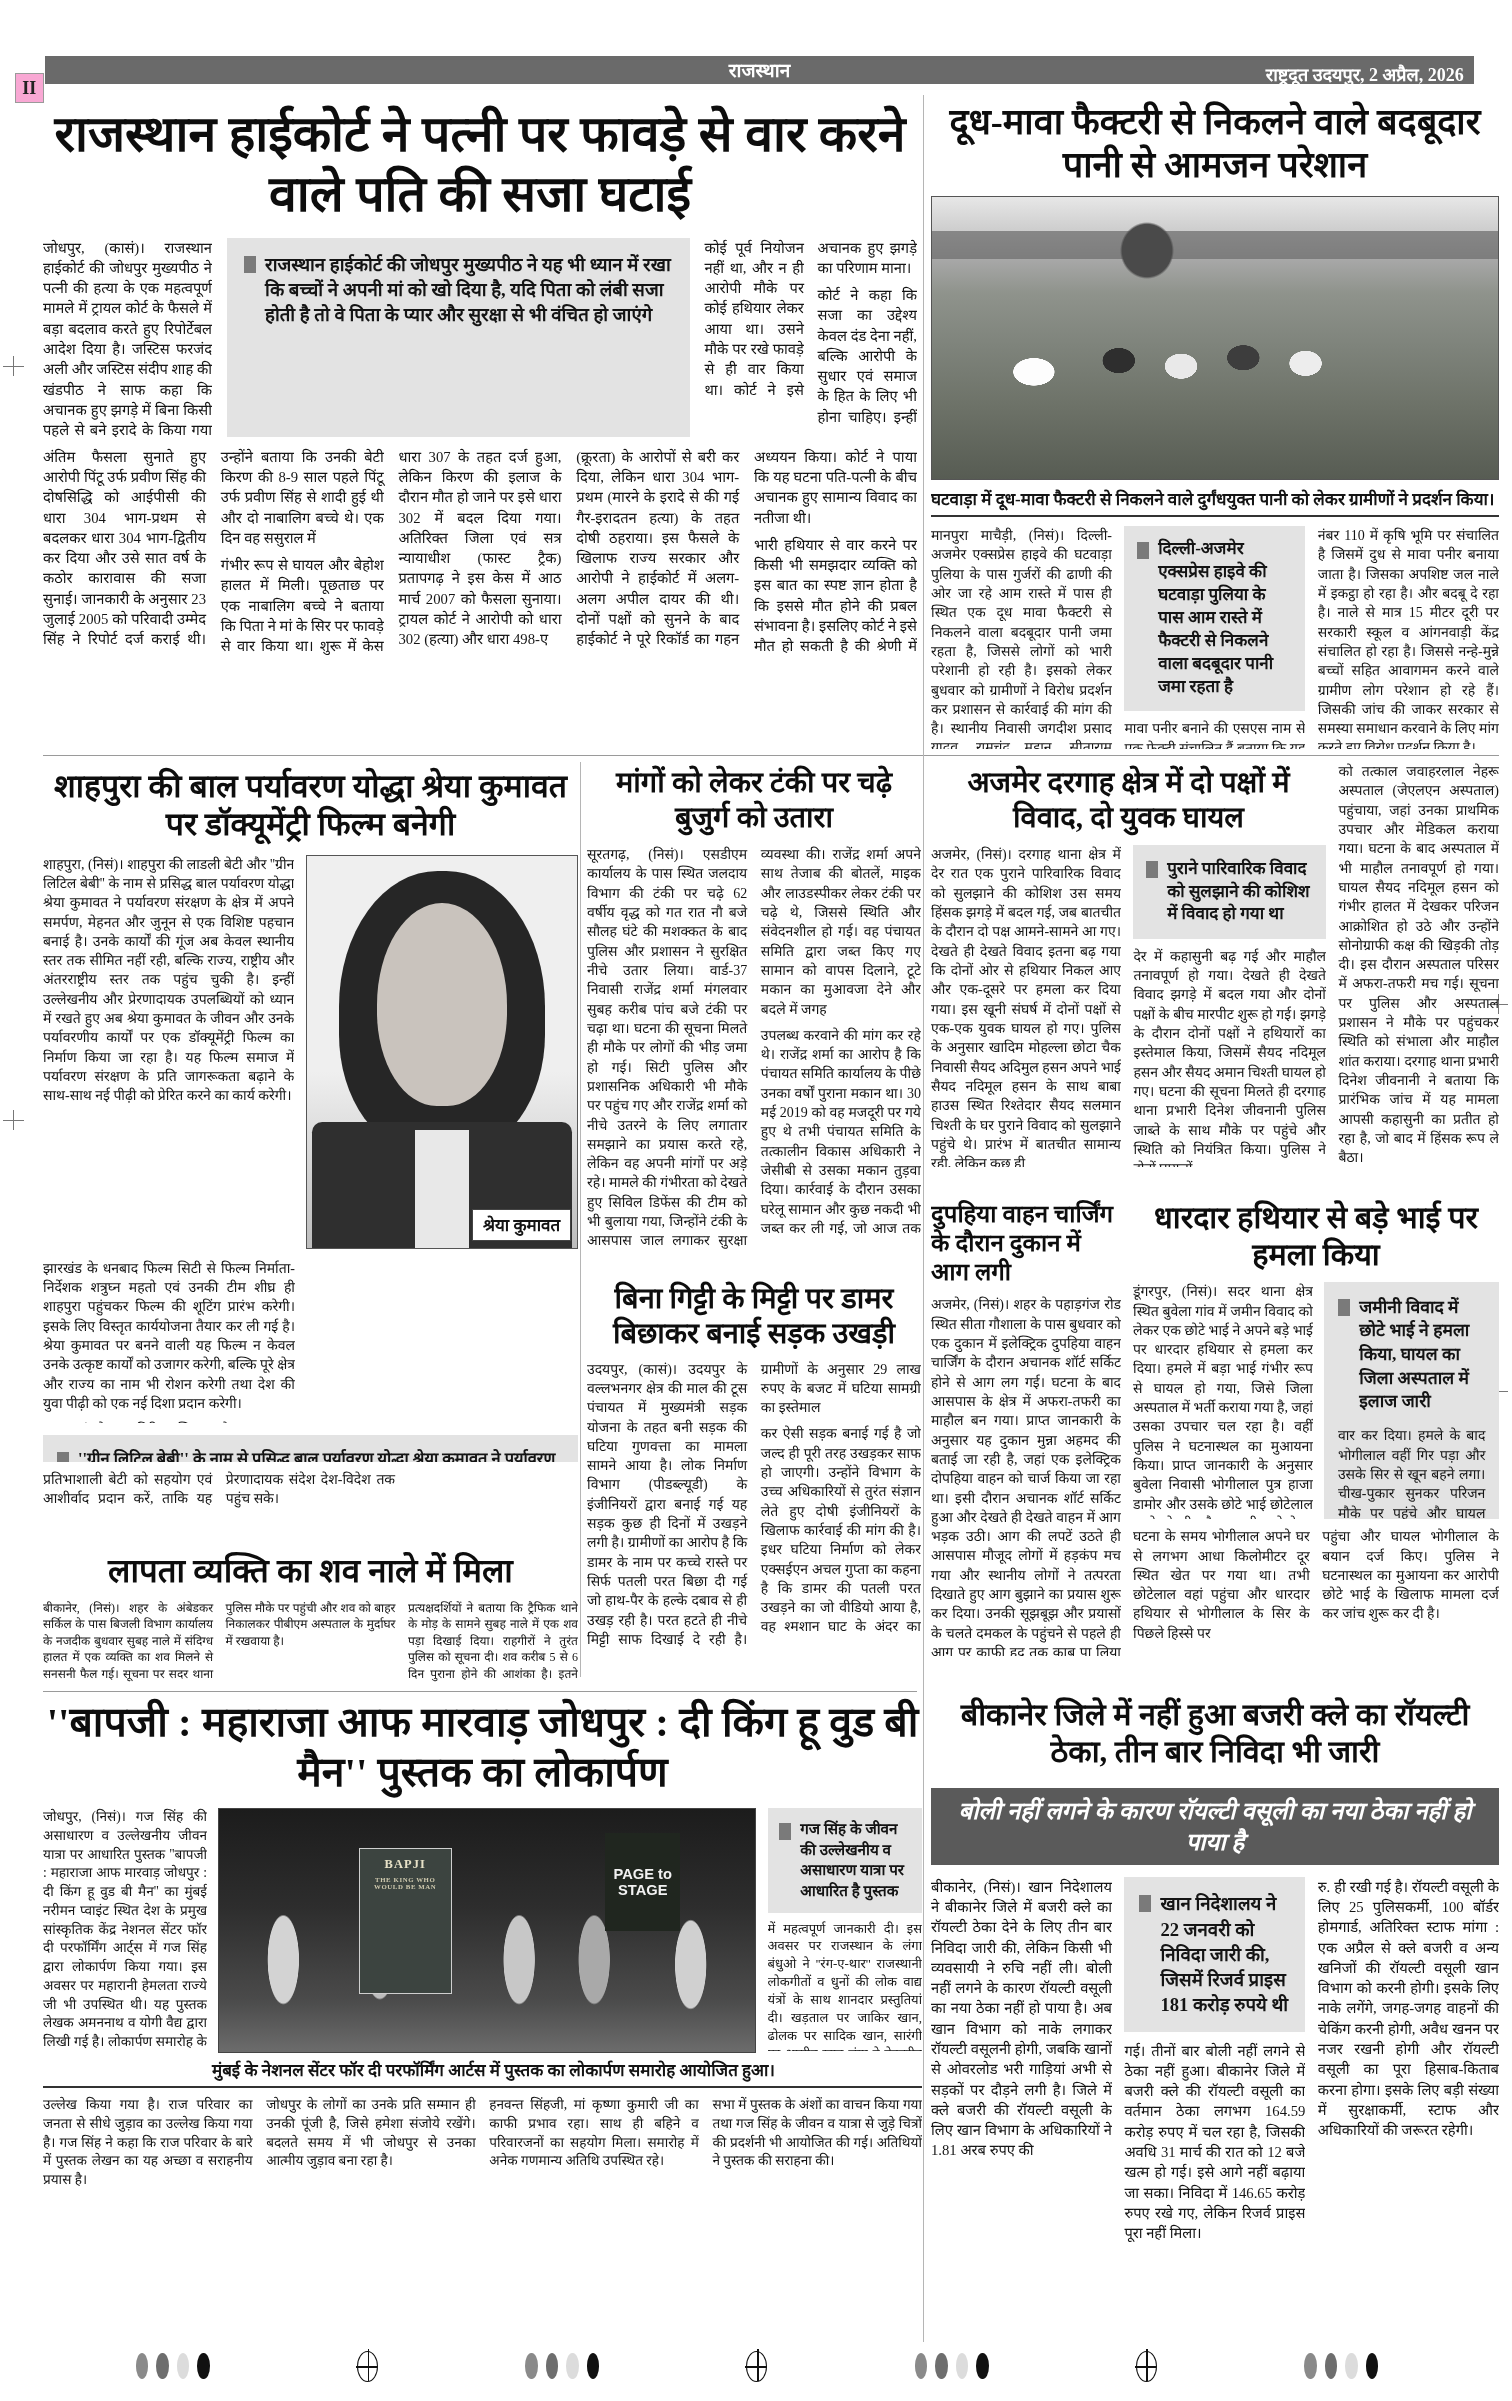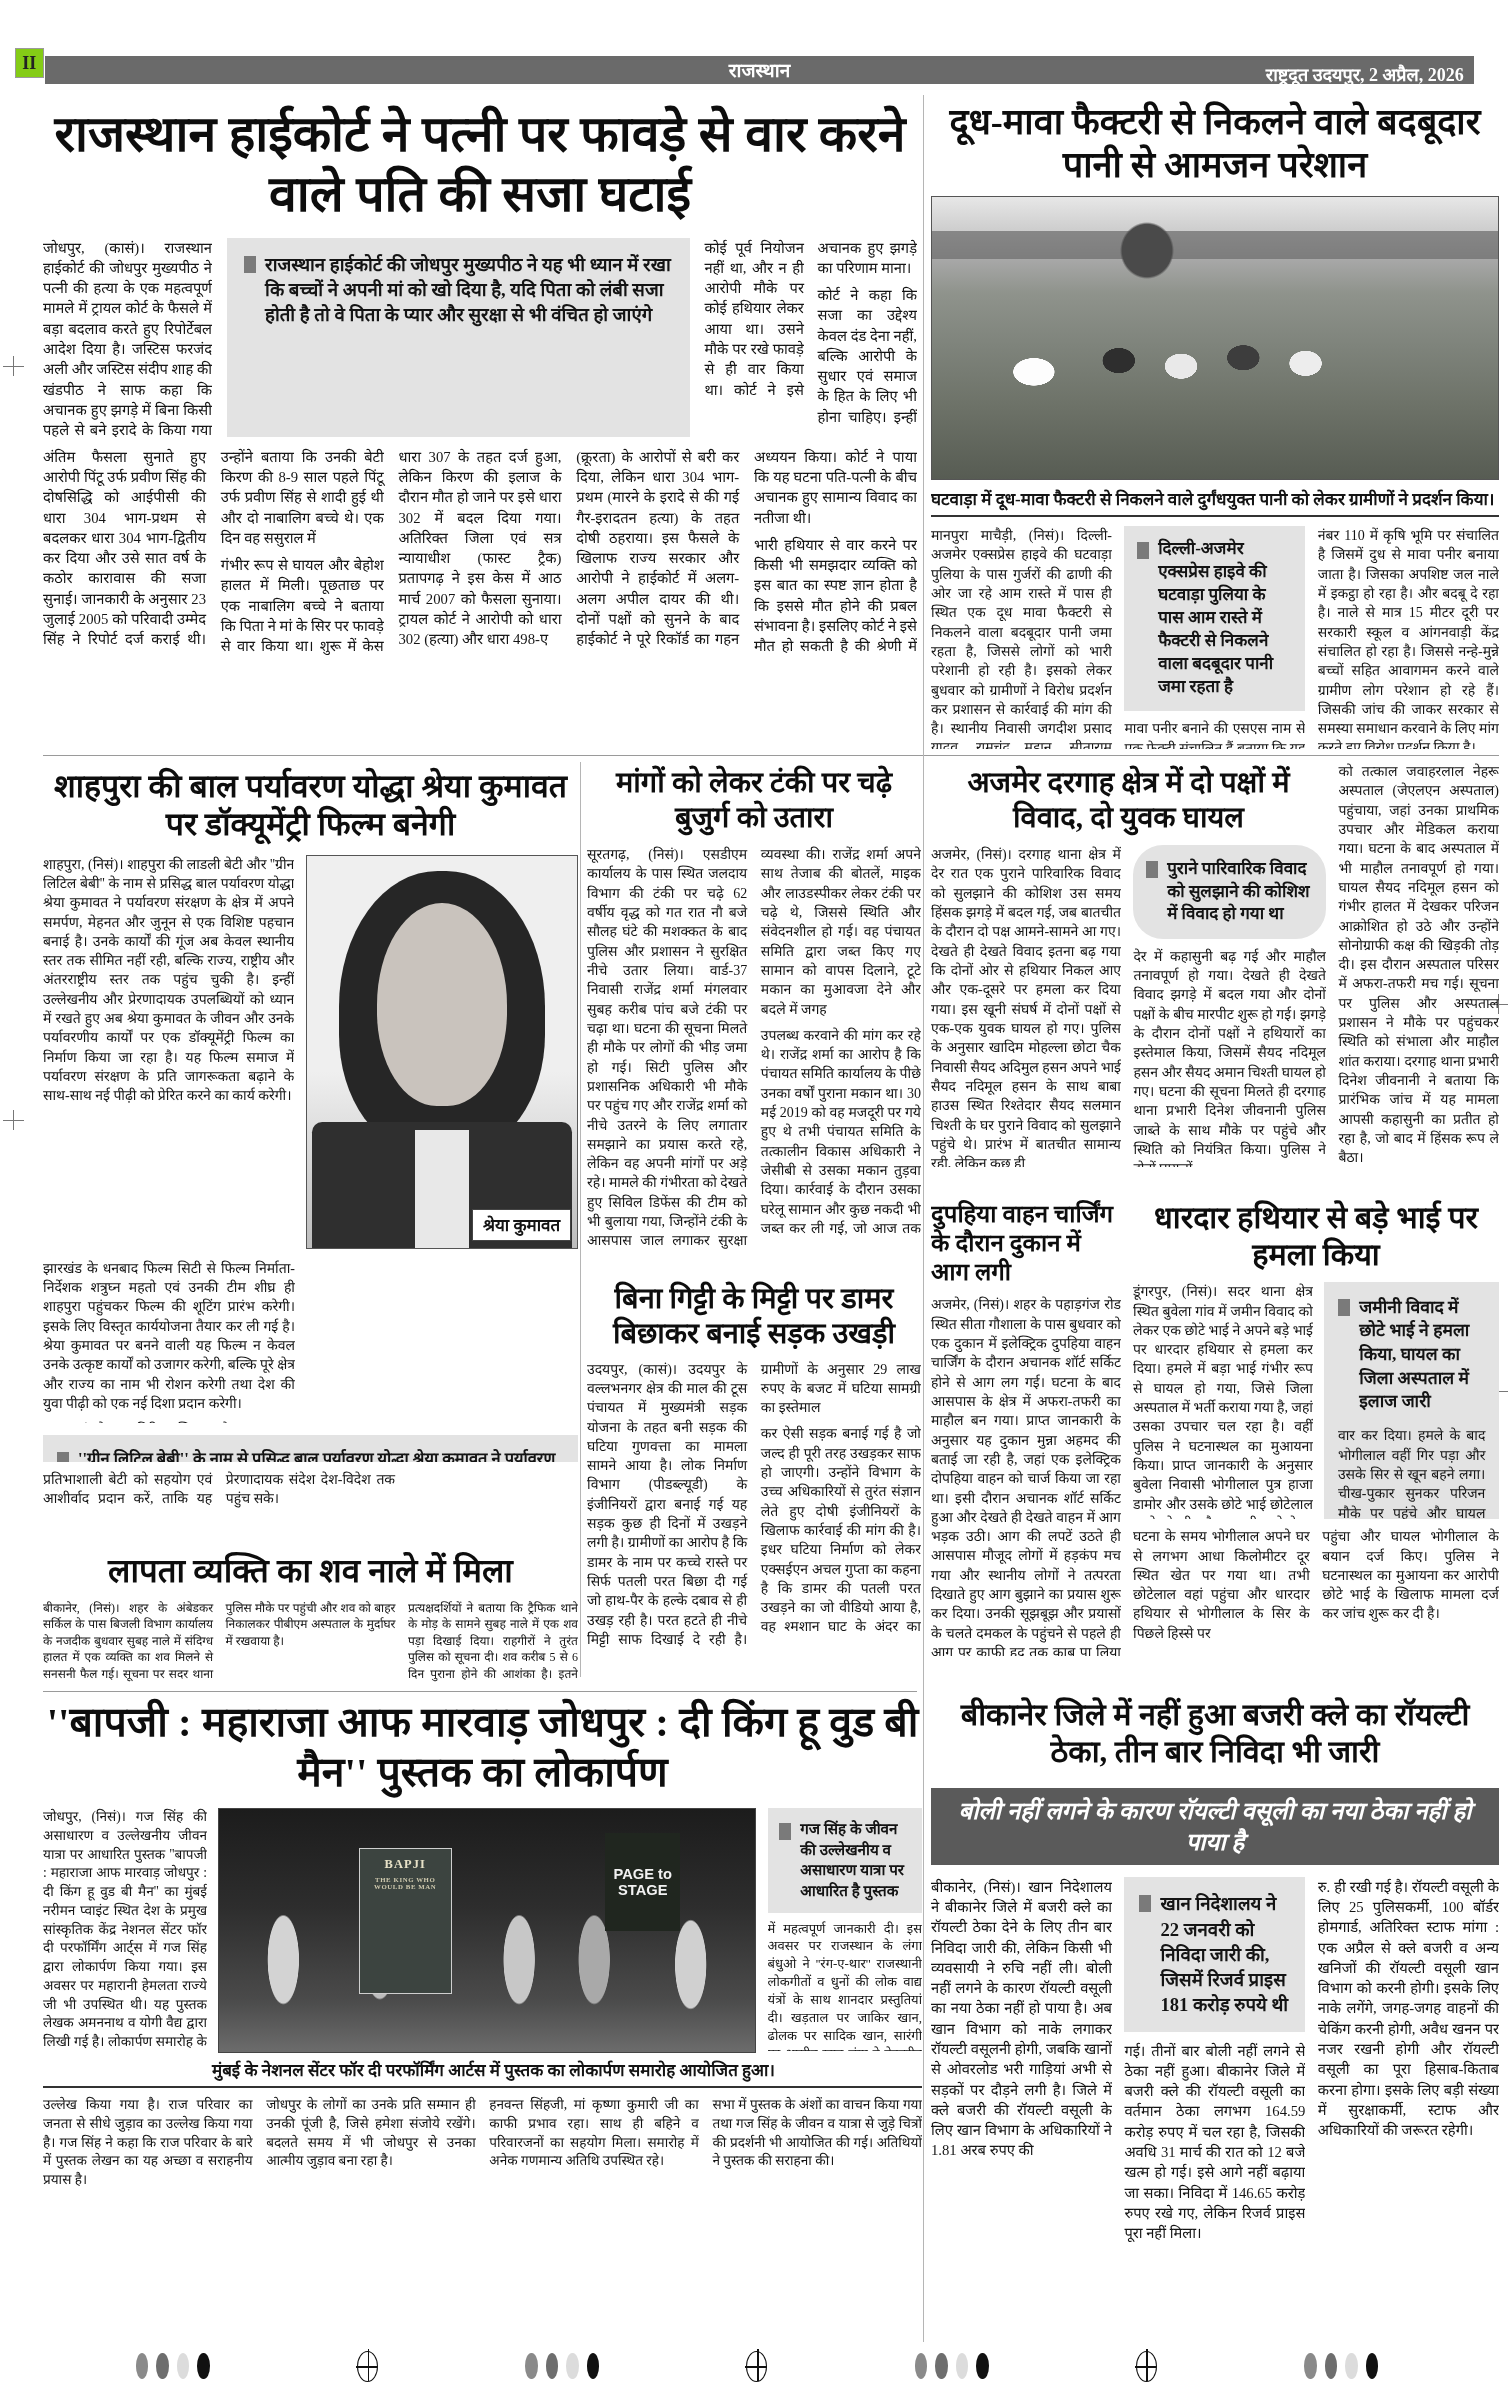--- a/index.html
+++ b/index.html
@@ -1,19 +1,19 @@
 <!DOCTYPE html>
 <html style="font-size:9px"><head>
 <meta charset="utf-8">
 <style>
   html,body{margin:0;padding:0;background:#ffffff;}
   .sheet{position:relative;width:1512px;height:2401px;background:#fff;
          font-family:"Liberation Serif", serif;color:#141414;overflow:hidden;}
   
-  .pgno{position:absolute;left:14.7px;top:48px;width:27px;height:28px;background:#84cc16;
+  .pgno{position:absolute;left:14.7px;top:73px;width:27px;height:28px;background:#f9a8d4;
         border:0.6px solid #9a9a9a;display:flex;align-items:center;justify-content:center;
         font-size:18px;font-weight:bold;color:#222;}
   .hbar{position:absolute;left:45px;top:56px;width:1429px;height:28px;background:#6a6a6a;
         color:#fff;display:flex;align-items:center;justify-content:center;}
   .hbar .sec{font-size:19px;font-weight:bold;}
   .hbar .ed{position:absolute;right:10.2px;top:0;height:36px;display:flex;align-items:center;
             font-size:18px;font-weight:bold;}
   
   .art{position:absolute;overflow:hidden;}
   .hl{font-weight:bold;text-align:center;line-height:1.2;color:#0d0d0d;}
@@ -186,21 +186,21 @@
     </div>
   </div>
 
   <div class="art" style="left:931px;top:762px;width:568px;height:426px;">
     <div class="flex" style="gap:12.4px;height:100%;">
       <div style="width:395px;">
         <div class="hl" style="font-size:29px;padding-top:3.4px;">अजमेर दरगाह क्षेत्र में दो पक्षों में विवाद, दो युवक घायल</div>
         <div class="flex" style="gap:12.4px;margin-top:10.2px;height:322px;">
           <div class="jt" style="width:190px;font-size:14px;overflow:hidden;">अजमेर, (निसं)। दरगाह थाना क्षेत्र में देर रात एक पुराने पारिवारिक विवाद को सुलझाने की कोशिश उस समय हिंसक झगड़े में बदल गई, जब बातचीत के दौरान दो पक्ष आमने-सामने आ गए। देखते ही देखते विवाद इतना बढ़ गया कि दोनों ओर से हथियार निकल आए और एक-दूसरे पर हमला कर दिया गया। इस खूनी संघर्ष में दोनों पक्षों से एक-एक युवक घायल हो गए। पुलिस के अनुसार खादिम मोहल्ला छोटा चैक निवासी सैयद अदिमुल हसन अपने भाई सैयद नदिमूल हसन के साथ बाबा हाउस स्थित रिश्तेदार सैयद सलमान चिश्ती के घर पुराने विवाद को सुलझाने पहुंचे थे। प्रारंभ में बातचीत सामान्य रही, लेकिन कुछ ही</div>
           <div style="flex:1;overflow:hidden;">
-            <div class="gbox" style="padding:12.4px;border-radius:30px;">
+            <div class="gbox" style="padding:12.4px;">
               <div class="bullet" style="margin-bottom:0;">
                 <span class="sq"></span>
                 <span class="btxt" style="font-size:17px;">पुराने पारिवारिक विवाद को सुलझाने की कोशिश में विवाद हो गया था</span>
               </div>
             </div>
             <div class="jt" style="font-size:14px;margin-top:8px;">देर में कहासुनी बढ़ गई और माहौल तनावपूर्ण हो गया। देखते ही देखते विवाद झगड़े में बदल गया और दोनों पक्षों के बीच मारपीट शुरू हो गई। झगड़े के दौरान दोनों पक्षों ने हथियारों का इस्तेमाल किया, जिसमें सैयद नदिमूल हसन और सैयद अमान चिश्ती घायल हो गए। घटना की सूचना मिलते ही दरगाह थाना प्रभारी दिनेश जीवनानी पुलिस जाब्ते के साथ मौके पर पहुंचे और स्थिति को नियंत्रित किया। पुलिस ने दोनों घायलों</div>
           </div>
         </div>
       </div>
       <div class="jt" style="flex:1;font-size:14px;overflow:hidden;">को तत्काल जवाहरलाल नेहरू अस्पताल (जेएलएन अस्पताल) पहुंचाया, जहां उनका प्राथमिक उपचार और मेडिकल कराया गया। घटना के बाद अस्पताल में भी माहौल तनावपूर्ण हो गया। घायल सैयद नदिमूल हसन को गंभीर हालत में देखकर परिजन आक्रोशित हो उठे और उन्होंने सोनोग्राफी कक्ष की खिड़की तोड़ दी। इस दौरान अस्पताल परिसर में अफरा-तफरी मच गई। सूचना पर पुलिस और अस्पताल प्रशासन ने मौके पर पहुंचकर स्थिति को संभाला और माहौल शांत कराया। दरगाह थाना प्रभारी दिनेश जीवनानी ने बताया कि प्रारंभिक जांच में यह मामला आपसी कहासुनी का प्रतीत हो रहा है, जो बाद में हिंसक रूप ले बैठा।</div>

